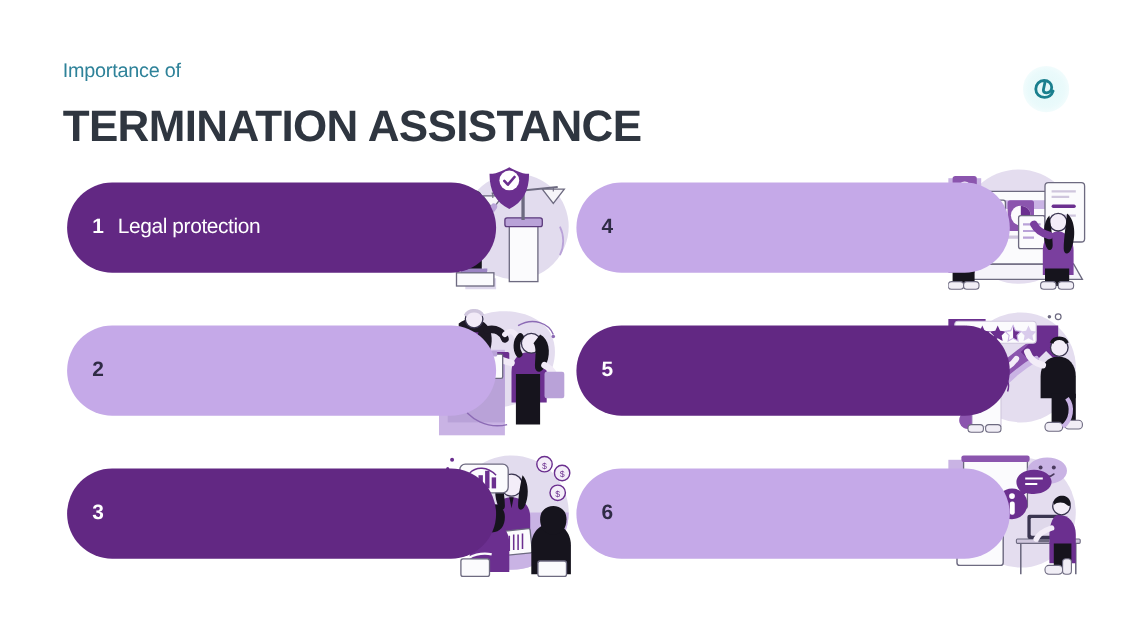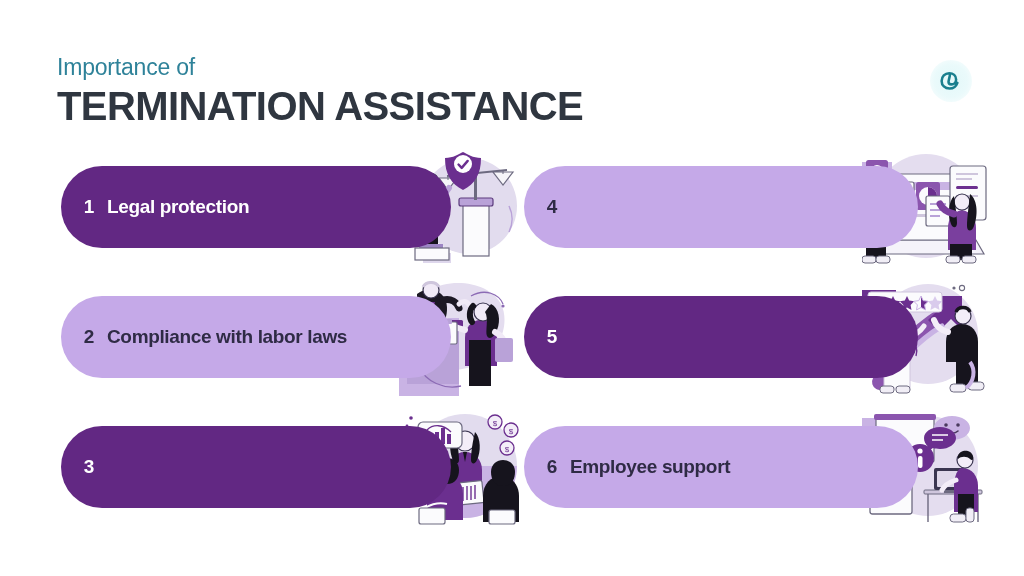--- a/index.html
+++ b/index.html
@@ -7,33 +7,33 @@
   body {
     background:#ffffff;
     font-family:"Liberation Sans", sans-serif;
     position:relative;
     -webkit-font-smoothing:antialiased;
   }
 
   
   #header { position:absolute; left:57px; top:55px; }
   #eyebrow {
-    font-size:23px;
+    font-size:18px;
     color:#2e8299;
     letter-spacing:-0.2px;
     line-height:1.1;
     font-weight:400;
   }
   #main-title {
     font-size:40px;
     font-weight:700;
     color:#2f3640;
     letter-spacing:-0.6px;
     line-height:1.15;
-    margin-top:3px;
+    margin-top:17px;
   }
 
   
   #logo { position:absolute; right:52px; top:60px; display:flex; align-items:center; gap:11px; }
   #logo-mark {
     width:42px; height:42px; border-radius:50%;
     background:radial-gradient(circle at 50% 50%, #e3f8f9 0%, #eafafb 55%, #ffffff 100%);
     display:flex; align-items:center; justify-content:center;
     flex:0 0 auto;
   }
@@ -60,21 +60,21 @@
   .card.col-r .pill { width:394px; }
   .pill.dark { background:#622883; }
   .pill.light { background:#c5a9e8; }
 
   .num {
     font-size:19px; font-weight:700; letter-spacing:-0.3px;
     width:46px; text-align:center; flex:0 0 auto;
     padding-left:10px;
   }
   .label {
-    font-size:19px; font-weight:700; letter-spacing:-0.35px; line-height:1.18;
+    font-size:19px; font-weight:400; letter-spacing:-0.35px; line-height:1.18;
     padding-right:14px;
   }
   .pill.dark .num, .pill.dark .label { color:#ffffff; }
   .pill.light .num, .pill.light .label { color:#2f2b45; }
 
   
   .illo { position:absolute; right:-14px; top:0; width:128px; height:118px; }
   .illo svg { display:block; width:128px; height:118px; }
 </style>
 </head>
@@ -158,21 +158,20 @@
         <rect x="40" y="44" width="18" height="22" rx="1.5" fill="#fbfbfd" stroke="#6d6a80" stroke-width="1.2"></rect>
         <rect x="46" y="41" width="7" height="5" rx="1" fill="#b9a2d8"></rect>
         <path d="M96 54c8 4 12 12 10 20" stroke="#f1eaf7" stroke-width="6" fill="none" stroke-linecap="round"></path>
         <rect x="96" y="60" width="18" height="24" rx="2" fill="#b9a2d8"></rect>
         <path d="M72 18c14-8 28-2 32 8M20 88c6 16 26 24 42 20" stroke="#8c6bb5" stroke-width="1.3" fill="none" stroke-dasharray="0"></path>
         <circle cx="104" cy="28" r="1.6" fill="#8c6bb5"></circle>
       </svg>
     </div>
     <div class="pill light">
       <span class="num">2</span>
-      <span class="label">Compliance with labor laws</span>
     </div>
   </div>
 
   <div class="card col-l row-3">
     <div class="illo">
       <svg viewBox="0 0 128 118" aria-hidden="true">
         <circle cx="66" cy="58" r="52" fill="#e2dcee"></circle>
         <path d="M14 58h104a52 52 0 0 1-52 52 52 52 0 0 1-52-52z" fill="#c9b3e4"></path>
 
         <path d="M66 44c10 0 17 8 17 18v20H49V62c0-10 7-18 17-18z" fill="#6b2f8f"></path>
@@ -367,17 +366,16 @@
         <circle cx="103" cy="52" r="8" fill="#f3edf8" stroke="#3a3550" stroke-width="1.2"></circle>
         <path d="M96 48c2-7 13-7 15 0 1 4-1 5-3 3-3-3-9-3-12 0z" fill="#16141d"></path>
         <path d="M94 72c-6 2-12 6-14 10" stroke="#f3edf8" stroke-width="5" fill="none" stroke-linecap="round"></path>
         <path d="M96 86h16v24H96z" fill="#16141d"></path>
         <rect x="88" y="106" width="16" height="8" rx="3.5" fill="#f1eef6" stroke="#6d6a80" stroke-width="1"></rect>
         <rect x="104" y="100" width="8" height="14" rx="3" fill="#f1eef6" stroke="#6d6a80" stroke-width="1"></rect>
       </svg>
     </div>
     <div class="pill light">
       <span class="num">6</span>
-      <span class="label">Employee support</span>
     </div>
   </div>
 
 </div>
 
 </body></html>

